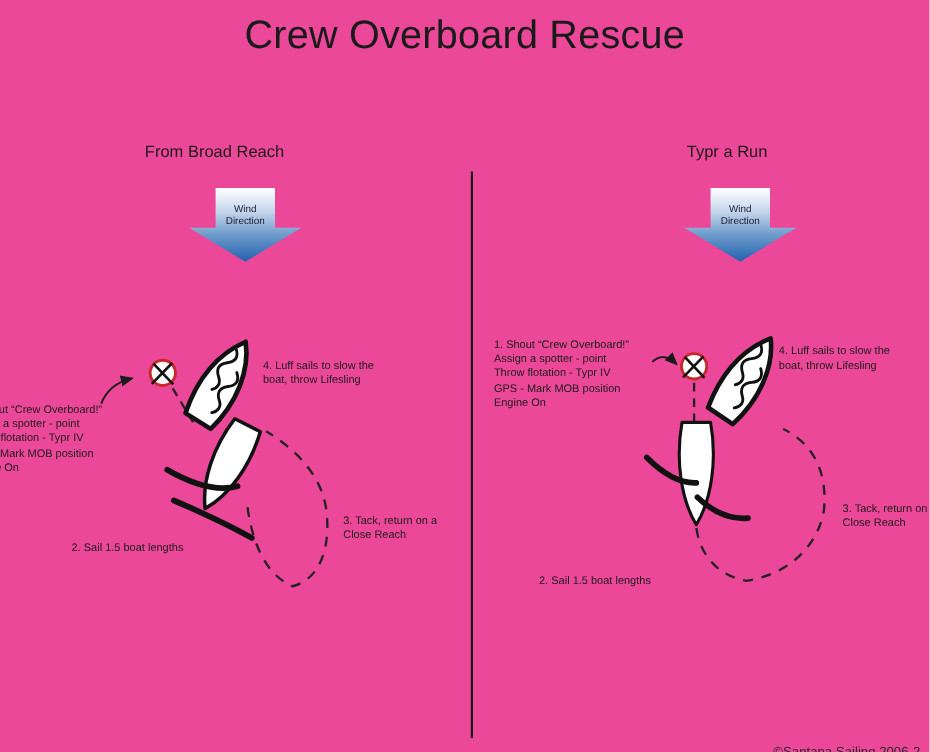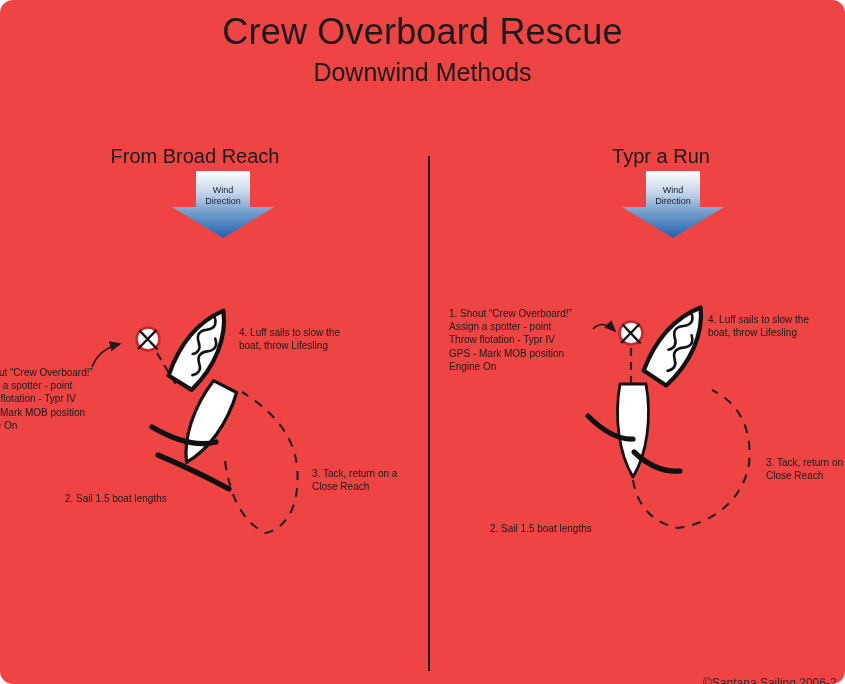--- a/index.html
+++ b/index.html
@@ -1,24 +1,24 @@
 <!DOCTYPE html>
 <html><head>
 <meta charset="utf-8">
 <style>
   html,body{margin:0;padding:0;background:#fff;}
   #canvas{
     position:relative;width:845px;height:684px;overflow:hidden;
-    background:#ef4444;font-family:"Liberation Sans",sans-serif;color:#1a1a1a;border-radius:13px;
+    background:#ec4899;font-family:"Liberation Sans",sans-serif;color:#1a1a1a;
   }
   .abs{position:absolute;}
   #stage-svg{position:absolute;left:0;top:0;width:845px;height:684px;}
   .title{top:10px;left:0;width:845px;text-align:center;font-size:36px;line-height:44px;font-weight:500;letter-spacing:.2px;}
   .subtitle{top:57px;left:0;width:845px;text-align:center;font-size:25px;line-height:30px;font-weight:500;}
-  .section-header{top:144px;width:220px;text-align:center;font-size:20px;line-height:24px;font-weight:500;}
+  .section-header{top:127px;width:220px;text-align:center;font-size:15px;line-height:24px;font-weight:500;}
   .hdr-left{left:85px;}
   .hdr-right{left:551px;}
   .wind-label{width:90px;text-align:center;font-size:9px;line-height:11px;color:#1b1b2e;}
   .wl-left{left:178px;top:185px;}
   .wl-right{left:628px;top:185px;}
   .note{font-size:10px;line-height:13.2px;white-space:pre-line;}
   .nowrap{white-space:nowrap;margin-top:13px;}
   .step1-left{left:-30px;top:366px;width:170px;}
   .step1-right{left:449px;top:307px;width:170px;}
   .step4-left{left:239px;top:326px;width:135px;}
@@ -99,21 +99,20 @@
     <g>
       <g transform="translate(633,430)">
         <path d="M-13,-46 L13,-46 C19,-12 14,24 0,47 C-14,24 -19,-12 -13,-46 Z" fill="#ffffff" stroke="#111" stroke-width="2.8" stroke-linejoin="round"></path>
       </g>
       <path d="M588,416 Q612,440 633,439" fill="none" stroke="#111" stroke-width="5.2" stroke-linecap="round"></path>
       <path d="M634,452 Q656,473 680,471" fill="none" stroke="#111" stroke-width="5.2" stroke-linecap="round"></path>
     </g>
   </svg>
 
   <div class="abs title">Crew Overboard Rescue</div>
-  <div class="abs subtitle">Downwind Methods</div>
 
   <div class="abs section-header hdr-left">From Broad Reach</div>
   <div class="abs section-header hdr-right">Typr a Run</div>
 
   <div class="abs wind-label wl-left">
     <div>Wind</div>
     <div>Direction</div>
   </div>
   <div class="abs wind-label wl-right">
     <div>Wind</div>

